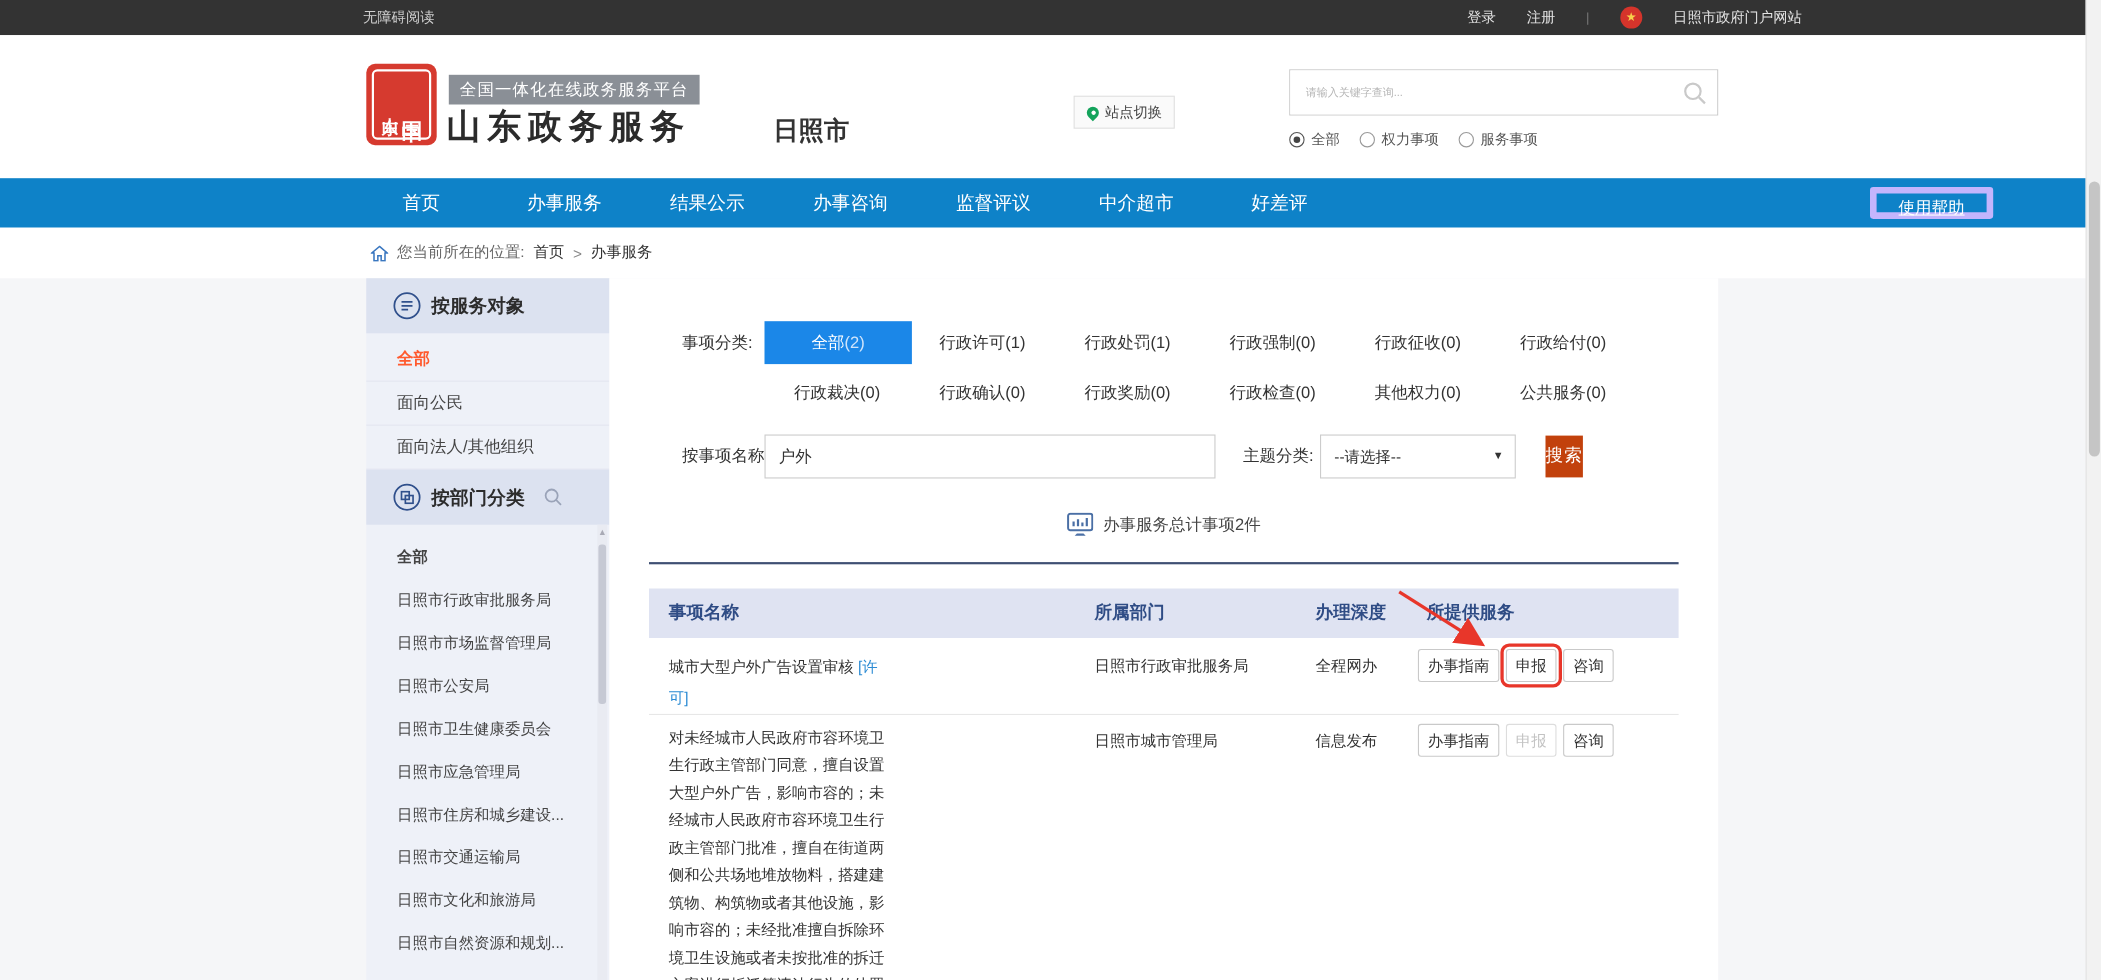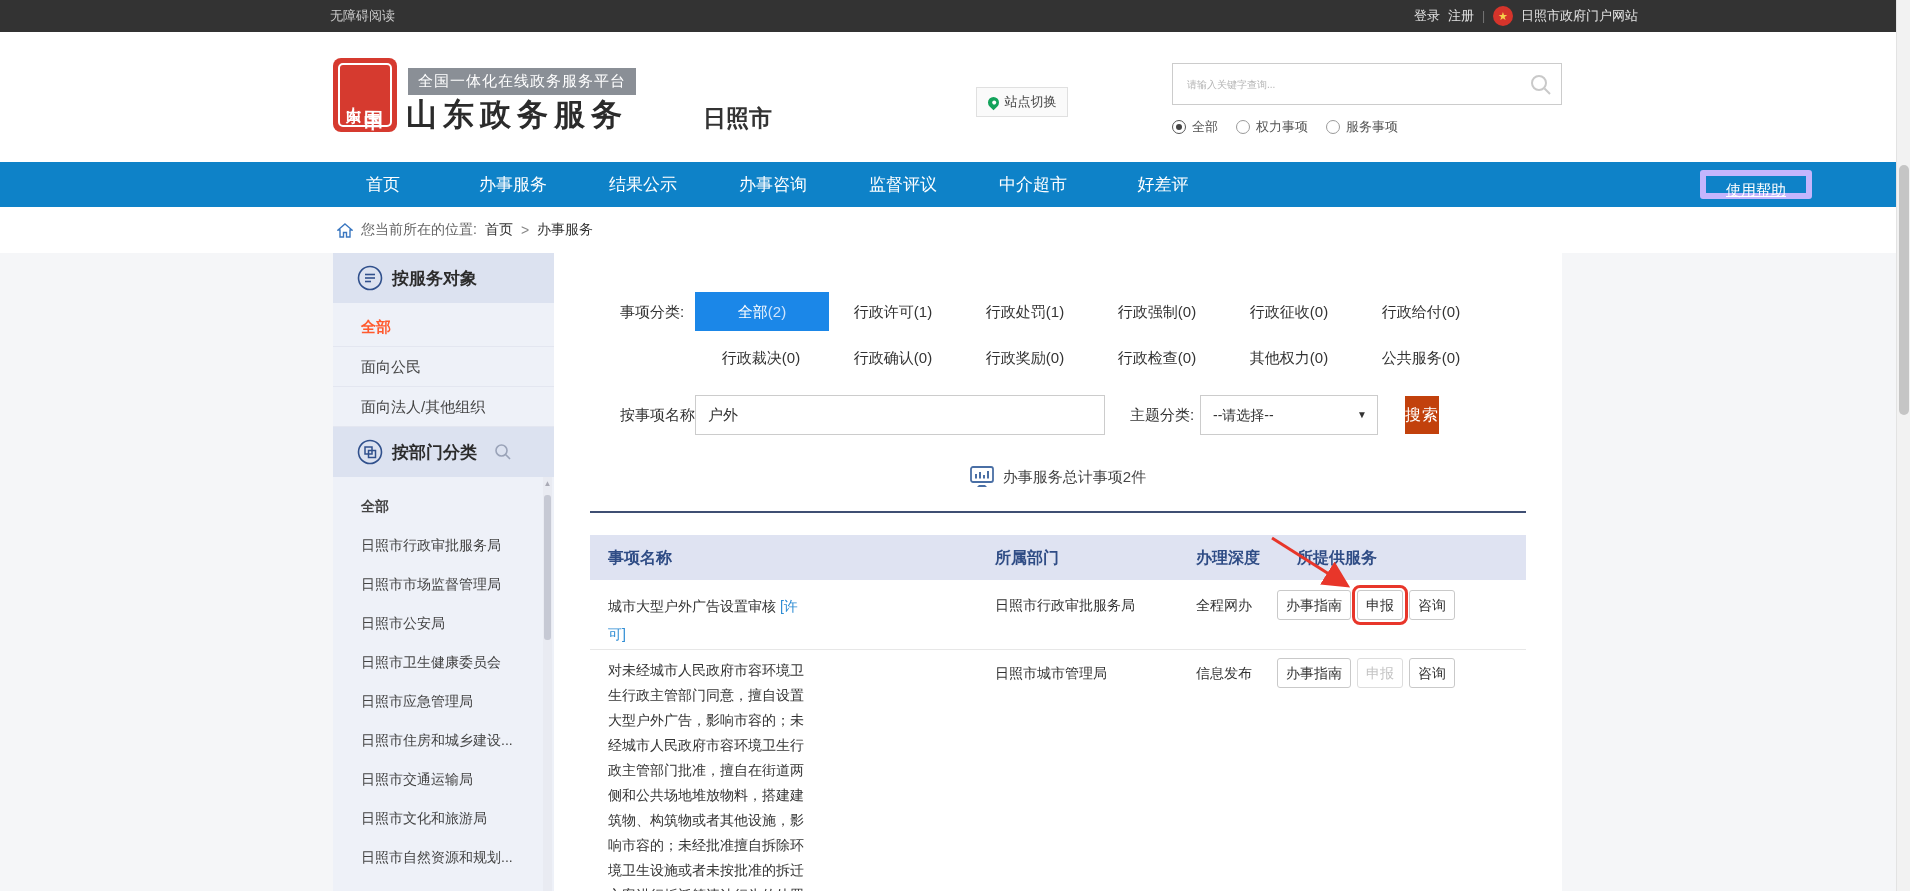--- a/index.html
+++ b/index.html
@@ -3,21 +3,21 @@
 <meta charset="utf-8">
 <style>
   * { margin:0; padding:0; box-sizing:border-box; }
   html,body { width:1910px; height:891px; }
   body { font-family:"Liberation Sans","DejaVu Sans",sans-serif; background:#fff; position:relative; overflow:hidden; }
   #page { position:absolute; left:0; top:0; width:1910px; height:891px; overflow:hidden; }
 
   
   .topbar { position:absolute; left:0; top:0; width:1910px; height:32px; background:#333333; }
   .topbar .acc { position:absolute; left:330px; top:0; line-height:32px; font-size:13px; color:#cfcfcf; }
-  .topbar .right { position:absolute; right:272px; top:0; height:32px; display:flex; align-items:center; gap:8px; }
+  .topbar .right { position:absolute; right:272px; top:0; height:32px; display:flex; align-items:center; gap:28px; }
   .topbar .lnk { font-size:13px; color:#e3e3e3; cursor:pointer; }
   .topbar .sep { color:#777; font-size:12px; }
   .emblem { width:20px; height:20px; border-radius:50%; background:#d5342b; display:flex; align-items:center; justify-content:center; color:#f7d04b; font-size:11px; line-height:1; }
   .topbar .portal { font-size:13px; color:#e3e3e3; cursor:pointer; }
 
   
   .header { position:absolute; left:0; top:32px; width:1910px; height:130px; background:#ffffff; }
   .seal { position:absolute; left:333px; top:26px; width:64px; height:74px; background:#d63a2f; border-radius:8px; padding:5px; }
   .seal-in { width:100%; height:100%; border:2px solid #fff; border-radius:5px; display:flex; align-items:center; justify-content:center; gap:3px; }
   .seal-col { writing-mode:vertical-rl; color:#fff; font-weight:bold; line-height:1; }
@@ -95,21 +95,21 @@
   .itemname { display:block; width:197px; font-size:14px; color:#333; line-height:28px; line-break:anywhere; word-break:break-all; }
   .itemname .tag { color:#2d8cd4; cursor:pointer; }
   .trow2 .itemname { line-height:25px; }
   .trow1 .c2, .trow1 .c3 { padding:17px 0 0 15px; font-size:14px; color:#333; }
   .trow1 .c3 { padding-left:26px; }
   .trow2 .c1 { padding-top:8px; }
   .trow2 .c2, .trow2 .c3 { padding:15px 0 0 15px; font-size:14px; color:#333; }
   .trow2 .c3 { padding-left:26px; }
   .trow1 .c4 { padding:10px 0 0 7px; }
   .trow2 .c4 { padding:8px 0 0 7px; }
-  .svc { display:flex; gap:6px; }
+  .svc { display:flex; gap:6px;margin-left:12px; }
   .svc-btn { border:1px solid #c9c9c9; border-radius:3px; background:#fff; font-size:14px; color:#333; padding:5px 8px; height:30px; line-height:18px; cursor:pointer; font-family:inherit; white-space:nowrap; }
   .svc-btn.disabled { border-color:#ddd; color:#c3c3c3; cursor:default; }
   .svc-btn.boxed { outline:3px solid #e8362a; outline-offset:2px; }
   .anno { position:absolute; left:0; top:0; width:1008px; height:638px; pointer-events:none; }
 
   
   .pagescroll { position:absolute; right:0; top:0; width:14px; height:891px; background:#f2f2f2; border-left:1px solid #e3e3e3; z-index:50; }
   .pagescroll .thumb { position:absolute; left:2px; top:165px; width:10px; height:250px; background:#c5c5c5; border-radius:5px; }
 
   svg { display:block; }

